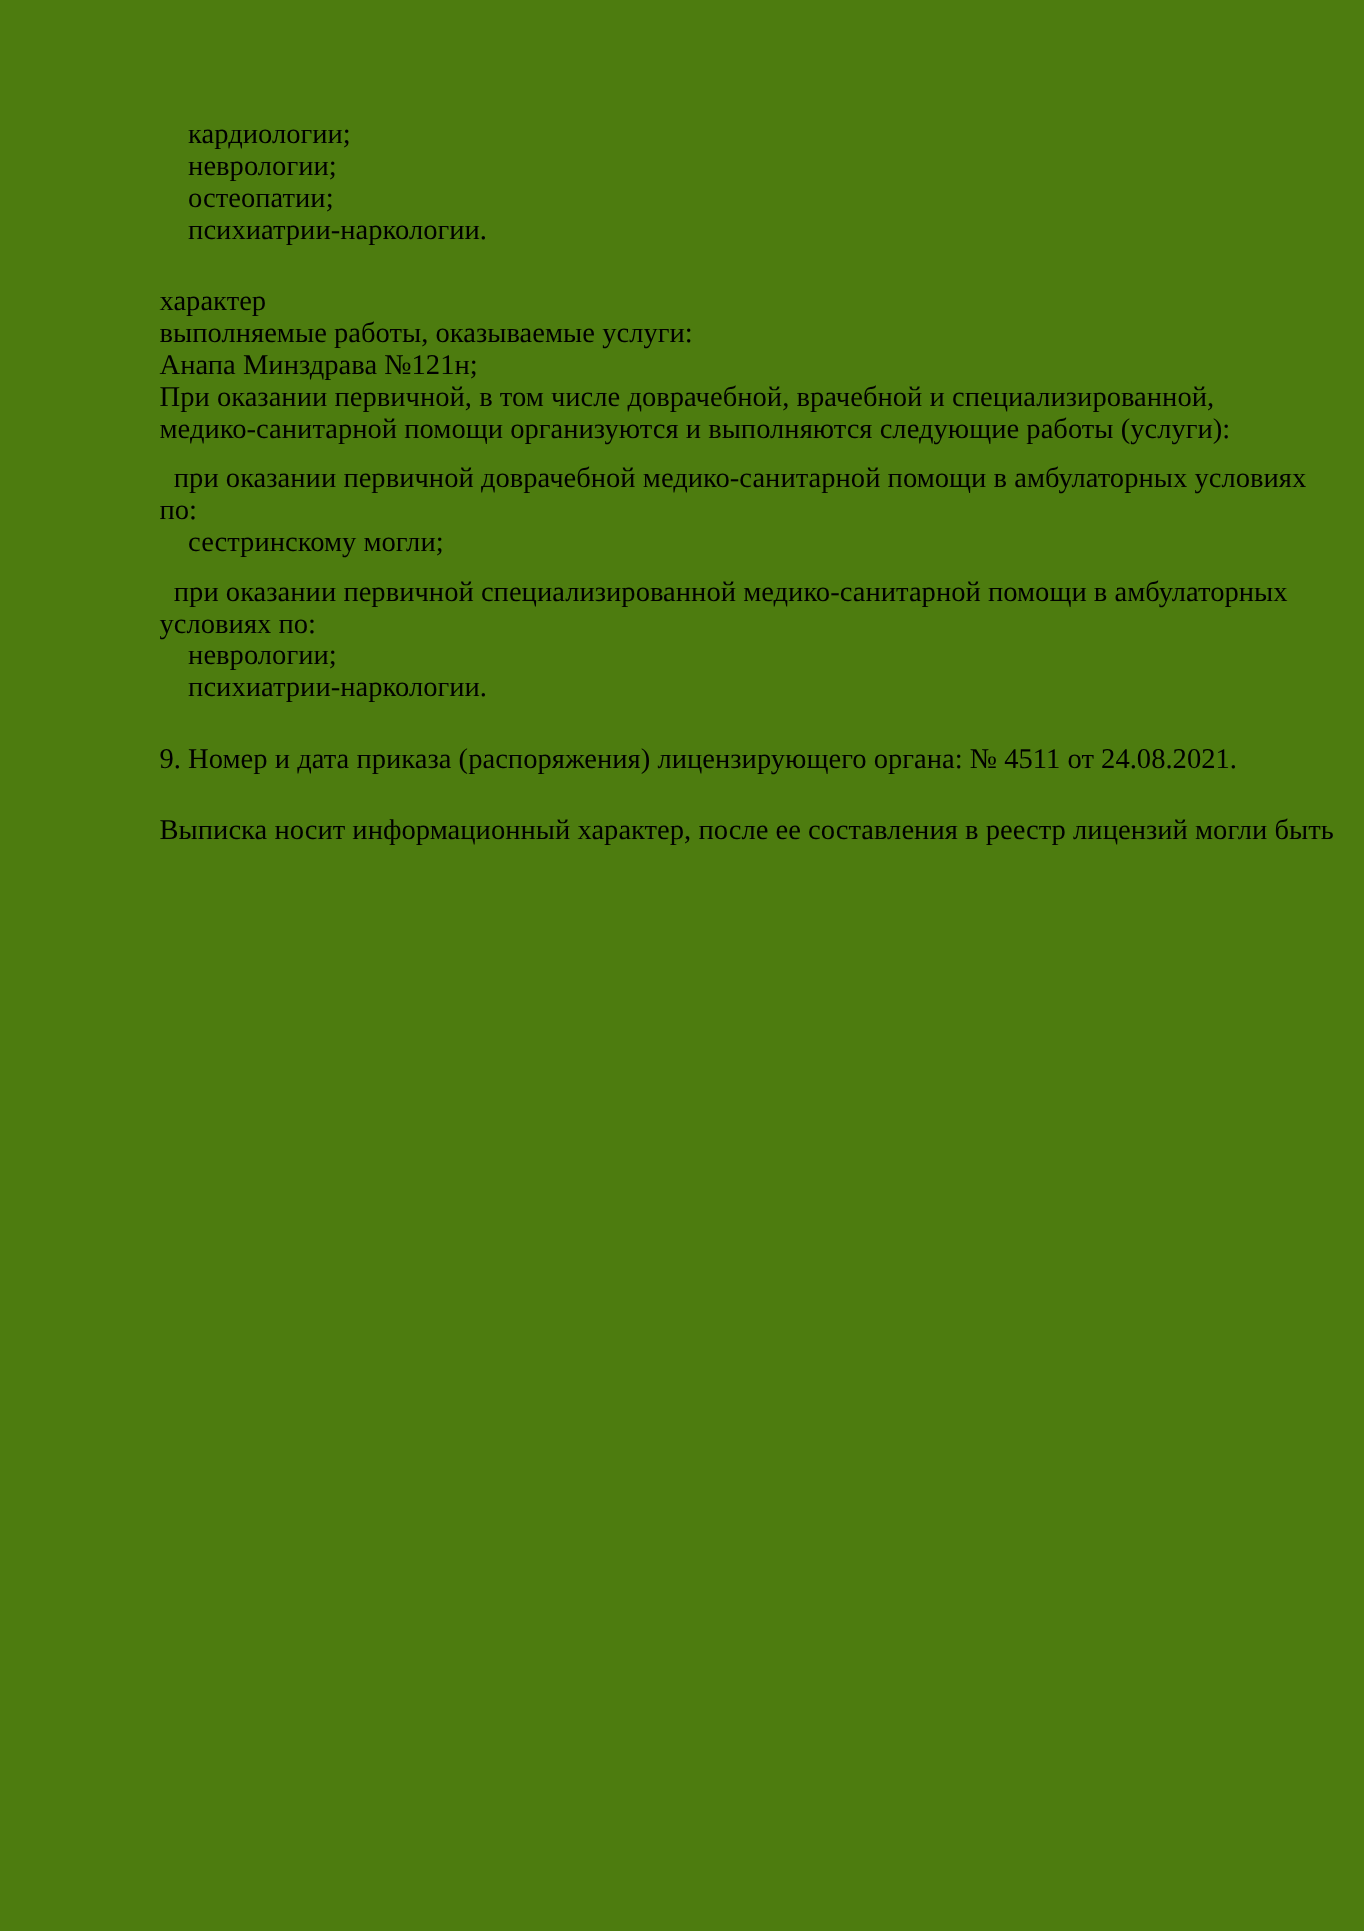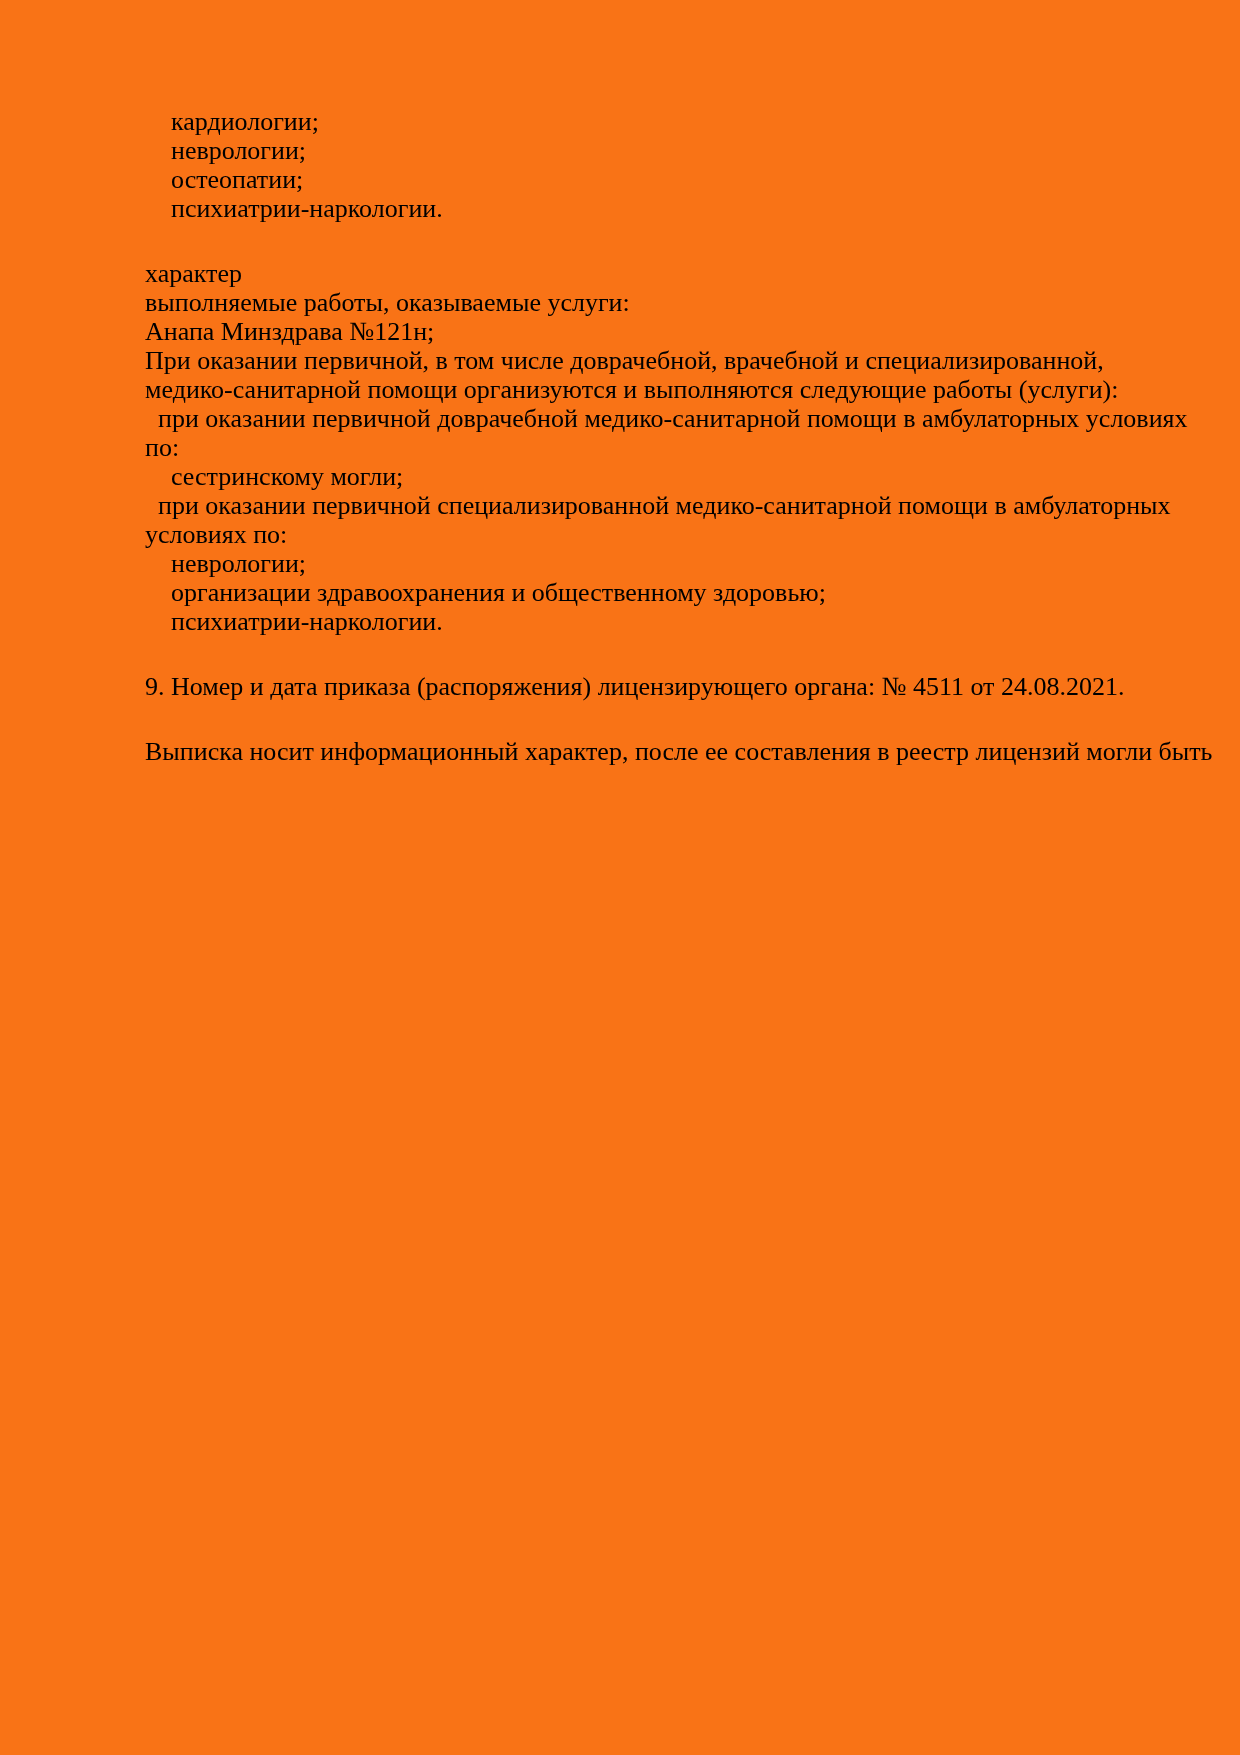--- a/index.html
+++ b/index.html
@@ -9,31 +9,31 @@
   }
   body {
     width: 1240px;
     height: 1755px;
     overflow: hidden;
   }
   .page {
     box-sizing: border-box;
     width: 1240px;
     height: 1755px;
-    background: #f97316;
+    background: #4d7c0f;
     padding: 107px 120px 0 145px;
     font-family: "Liberation Serif", "DejaVu Serif", serif;
     font-size: 26px;
     line-height: 29px;
     color: #000000;
   }
   .line {
     white-space: pre;
   }
-  .line.indent-1 { padding-left: 13px; }
+  .line.indent-1 { padding-left: 13px; margin-top: 16px; }
   .line.indent-2 { padding-left: 26px; }
   .line.blank { height: 36px; }
 </style>
 </head>
 <body>
 
 <main class="page">
   <div id="text-block">
       <div class="line indent-2">кардиологии;</div>
       <div class="line indent-2">неврологии;</div>
@@ -44,20 +44,19 @@
       <div class="line">выполняемые работы, оказываемые услуги:</div>
       <div class="line">Анапа Минздрава №121н;</div>
       <div class="line">При оказании первичной, в том числе доврачебной, врачебной и специализированной,</div>
       <div class="line">медико-санитарной помощи организуются и выполняются следующие работы (услуги):</div>
       <div class="line indent-1">при оказании первичной доврачебной медико-санитарной помощи в амбулаторных условиях</div>
       <div class="line">по:</div>
       <div class="line indent-2">сестринскому могли;</div>
       <div class="line indent-1">при оказании первичной специализированной медико-санитарной помощи в амбулаторных</div>
       <div class="line">условиях по:</div>
       <div class="line indent-2">неврологии;</div>
-      <div class="line indent-2">организации здравоохранения и общественному здоровью;</div>
       <div class="line indent-2">психиатрии-наркологии.</div>
       <div class="line blank"></div>
       <div class="line">9. Номер и дата приказа (распоряжения) лицензирующего органа: № 4511 от 24.08.2021.</div>
       <div class="line blank"></div>
       <div class="line">Выписка носит информационный характер, после ее составления в реестр лицензий могли быть</div>
     </div>
 </main>
 
 </body></html>

